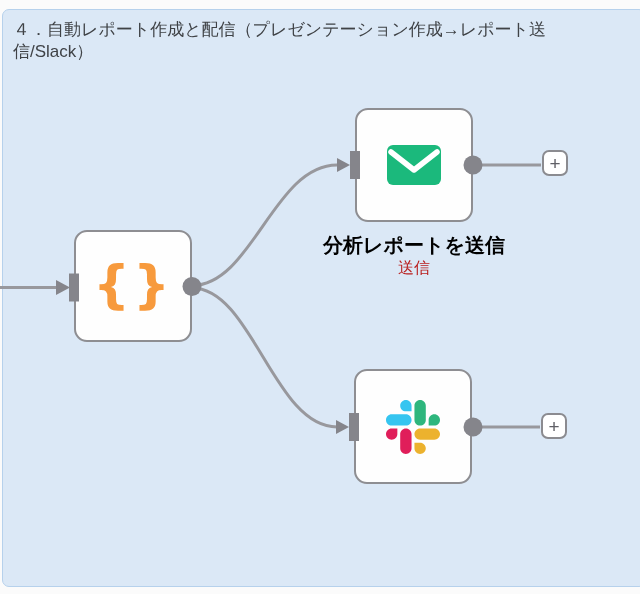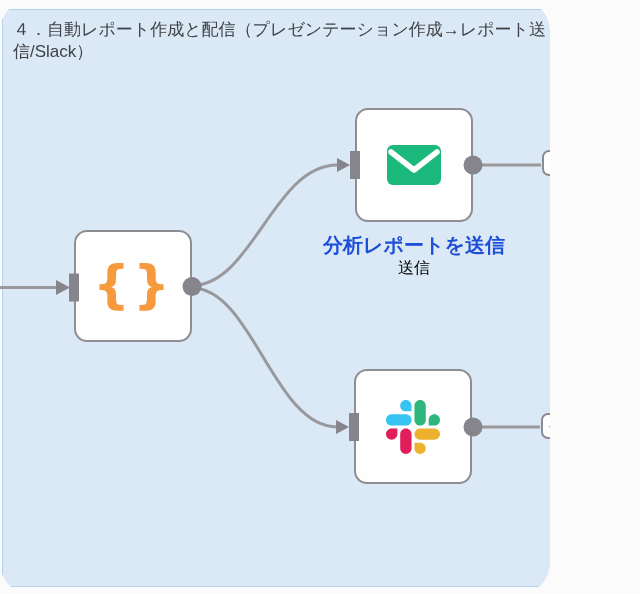--- a/index.html
+++ b/index.html
@@ -1,40 +1,40 @@
 <!DOCTYPE html>
 <html><head>
 <meta charset="utf-8">
 <style>
   html,body{margin:0;padding:0;background:#fbfbfb;}
   *{box-sizing:border-box;}
-  .canvas{position:relative;width:550px;height:594px;background:#fbfbfb;overflow:hidden;
-          font-family:"Liberation Sans","DejaVu Sans",sans-serif;border-radius:31px;}
+  .canvas{position:relative;width:640px;height:594px;background:#fbfbfb;overflow:hidden;
+          font-family:"Liberation Sans","DejaVu Sans",sans-serif;}
 
   
   .sticky{position:absolute;left:2px;top:9px;width:644px;height:578px;
           background:#dbe8f6;border:1px solid #b6d1ec;border-radius:7px;}
   .sticky-title{position:absolute;left:10px;top:9px;font-size:17px;line-height:22px;
           font-weight:500;color:#3f4246;white-space:nowrap;}
 
   
   .node{position:absolute;background:#fefefe;border:2px solid #8e8e92;border-radius:13px;
         display:flex;align-items:center;justify-content:center;}
   #node-code{left:74px;top:230px;width:118px;height:112px;}
   #node-email{left:355px;top:108px;width:118px;height:114px;}
   #node-slack{left:354px;top:369px;width:118px;height:115px;}
 
   .code-braces{font-size:52px;font-weight:700;color:#f79a3d;letter-spacing:3px;
         line-height:1;margin-top:-4px;font-family:"DejaVu Sans",sans-serif;}
 
   
   .node-label{position:absolute;text-align:center;font-size:20px;line-height:25px;
-        font-weight:600;color:#1d4ed8;}
+        font-weight:600;color:#000000;}
   .node-sub{position:absolute;text-align:center;font-size:16px;line-height:18px;
-        font-weight:400;color:#000000;}
+        font-weight:400;color:#b91c1c;}
   #label-code{left:5px;top:348px;width:253px;}
   #label-email{left:314px;top:233px;width:200px;white-space:nowrap;}
   #sub-email{left:314px;top:259px;width:200px;}
   #label-slack{left:313px;top:490px;width:200px;white-space:nowrap;}
   #sub-slack{left:313px;top:519px;width:200px;white-space:nowrap;}
 
   
   .wires{position:absolute;left:0;top:0;pointer-events:none;}
 
   

